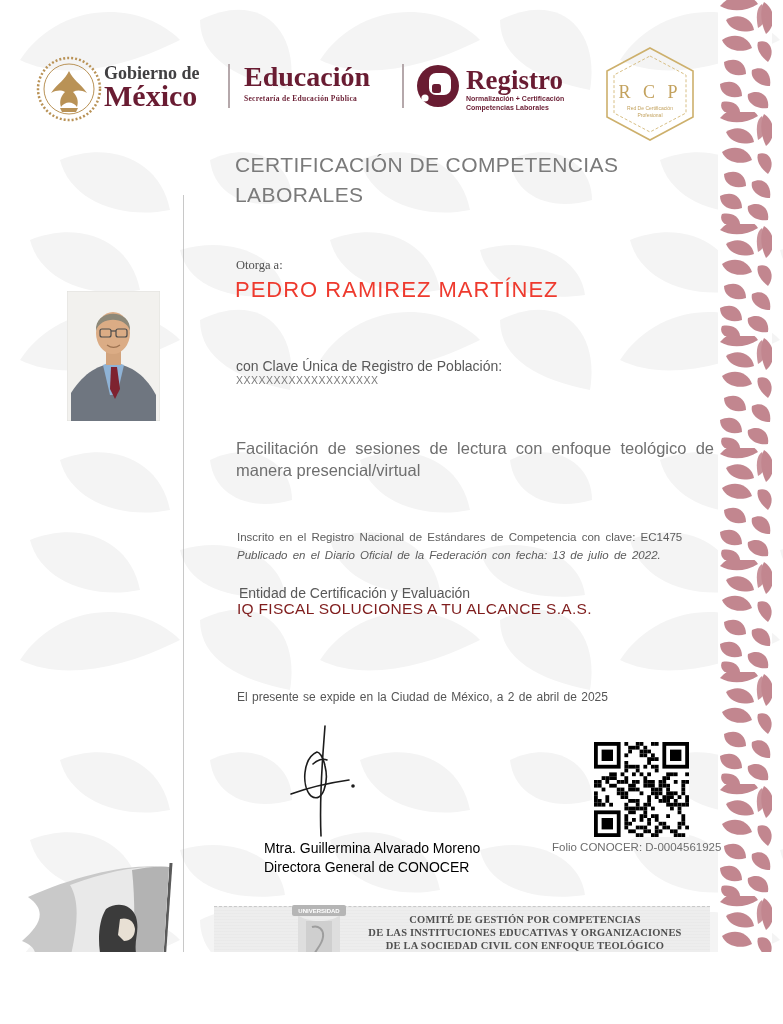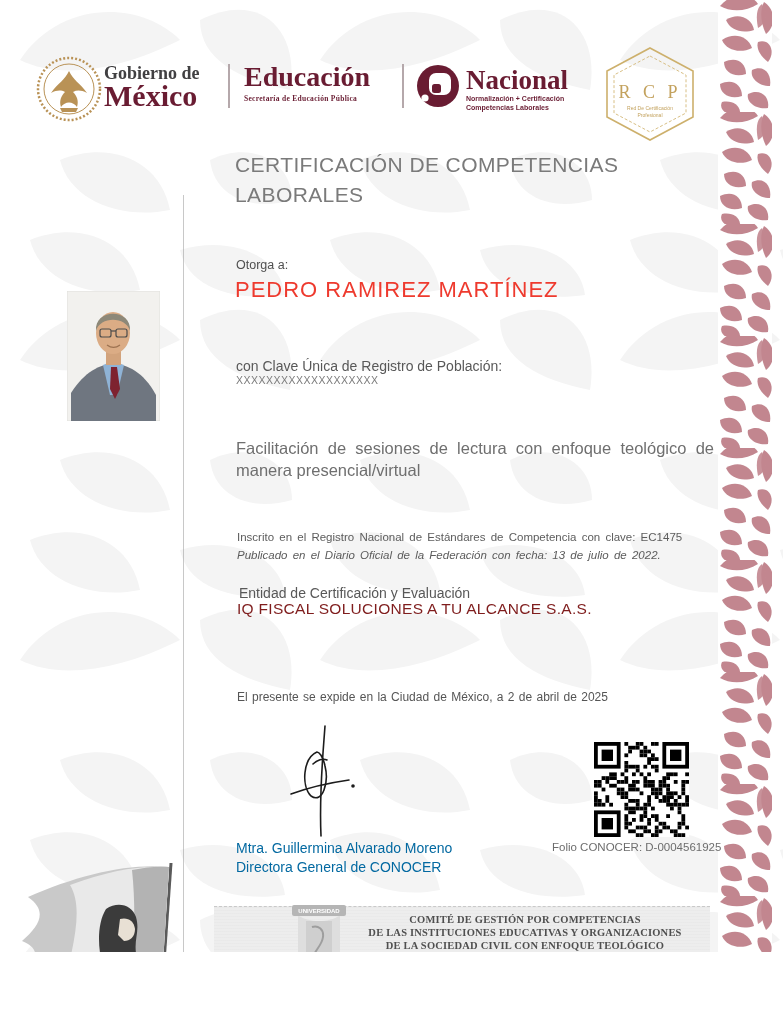--- a/index.html
+++ b/index.html
@@ -12,21 +12,21 @@
   .name{font-size:22px;color:#ee3a2e;letter-spacing:1px;}
   .small-label{font-size:14px;color:#585858;}
   .curp-x{font-size:10.5px;color:#7c7c7c;letter-spacing:.5px;}
   .intro{font-size:14px;line-height:19px;color:#6a6a6a;}
   .standard{font-size:16.5px;line-height:22px;color:#6f6f6f;}
   .jl{width:478px;text-align:justify;text-align-last:justify;}
   .registry{font-size:11.5px;color:#5c5c5c;word-spacing:2px;}
   .published{font-size:11.5px;color:#5c5c5c;font-style:italic;word-spacing:2px;}
   .entity-name{font-size:15.5px;color:#7f1d1d;letter-spacing:.3px;}
   .issued{font-size:12px;color:#555;word-spacing:1px;}
-  .signer{font-size:14px;color:#0369a1;line-height:19px;}
+  .signer{font-size:14px;color:#000000;line-height:19px;margin-left:28px;}
   .folio{font-size:11.5px;color:#6d6d6d;}
   .bar{background:repeating-linear-gradient(0deg,#ededed,#ededed 2px,#e6e6e6 3px);
        border-top:1px dashed #c9c9c9;border-bottom:1px dashed #c9c9c9;}
   .committee-text{font-family:"Liberation Serif",serif;font-weight:bold;font-size:10.5px;
        line-height:13px;color:#4f4f4f;letter-spacing:.2px;text-align:center;}
   .validity{font-size:9.5px;color:#8f8f8f;letter-spacing:.2px;text-align:center;}
   .vline{width:1px;background:#9a9a9a;opacity:.55;}
   .logodiv{width:2px;height:44px;background:#b5a8ab;}
   .gob1{font-size:18px;font-weight:bold;color:#414042;line-height:20px;}
   .gob2{font-size:30px;font-weight:bold;color:#691c32;line-height:30px;margin-top:-2px;}
@@ -100,38 +100,38 @@
 
   <div class="abs logodiv" style="left:402px;top:64px;"></div>
 
   <svg class="abs" style="left:416px;top:64px;" width="44" height="44" viewBox="0 0 44 44">
     <circle cx="22" cy="22" r="21" fill="#691c32"></circle>
     <rect x="13" y="9" width="22" height="22" rx="7" fill="#ffffff"></rect>
     <rect x="16" y="20" width="9" height="9" rx="2.5" fill="#691c32"></rect>
     <circle cx="9" cy="34" r="3.6" fill="#ffffff"></circle>
   </svg>
   <div class="abs" style="left:466px;top:66px;">
-    <div class="con-t serif">Nacional</div>
+    <div class="con-t serif">Registro</div>
     <div class="con-s">Normalización + Certificación</div>
     <div class="con-s">Competencias Laborales</div>
   </div>
 
   <svg class="abs" style="left:598px;top:42px;" width="104" height="104" viewBox="0 0 104 104">
     <polygon points="52,6 95,29 95,75 52,98 9,75 9,29" fill="none" stroke="#cdb06c" stroke-width="1.6"></polygon>
     <polygon points="52,14 88,33 88,71 52,90 16,71 16,33" fill="none" stroke="#d8bf85" stroke-width="1" stroke-dasharray="3 2"></polygon>
     <text x="52" y="56" text-anchor="middle" font-family="Liberation Serif,serif" font-size="18" letter-spacing="4" fill="#c3a25e">R C P</text>
     <text x="52" y="68" text-anchor="middle" font-family="Liberation Sans,sans-serif" font-size="5" fill="#c3a25e">Red De Certificación</text>
     <text x="52" y="75" text-anchor="middle" font-family="Liberation Sans,sans-serif" font-size="5" fill="#c3a25e">Profesional</text>
   </svg>
 
   <div class="abs doc-title" style="left:235px;top:150px;width:480px;">
     <div>CERTIFICACIÓN DE COMPETENCIAS LABORALES</div>
   </div>
 
-  <div class="abs otorga" style="left:236px;top:258px;">Otorga a:</div>
+  <div class="abs otorga" style="left:236px;top:258px;font-family:Liberation Serif, serif;">Otorga a:</div>
   <div class="abs name" style="left:235px;top:277px;">PEDRO RAMIREZ MARTÍNEZ</div>
 
   <svg class="abs" style="left:67px;top:291px;" width="93" height="130" viewBox="0 0 93 130">
     <rect width="93" height="130" fill="#f2f1ee"></rect>
     <rect width="93" height="130" fill="none" stroke="#e0e0dc" stroke-width="1"></rect>
     <path d="M4 130 L4 102 C18 80 33 74 46 72 C60 74 76 80 89 104 L89 130 Z" fill="#6f7680"></path>
     <path d="M36 74 L46 70 L57 74 L50 104 L43 104 Z" fill="#8fb3d6"></path>
     <path d="M44 76 L50 76 L53 98 L48 108 L43 98 Z" fill="#7e2230"></path>
     <rect x="39" y="58" width="15" height="16" fill="#d2a37c"></rect>
     <ellipse cx="46" cy="42" rx="17" ry="21" fill="#dbac85"></ellipse>

